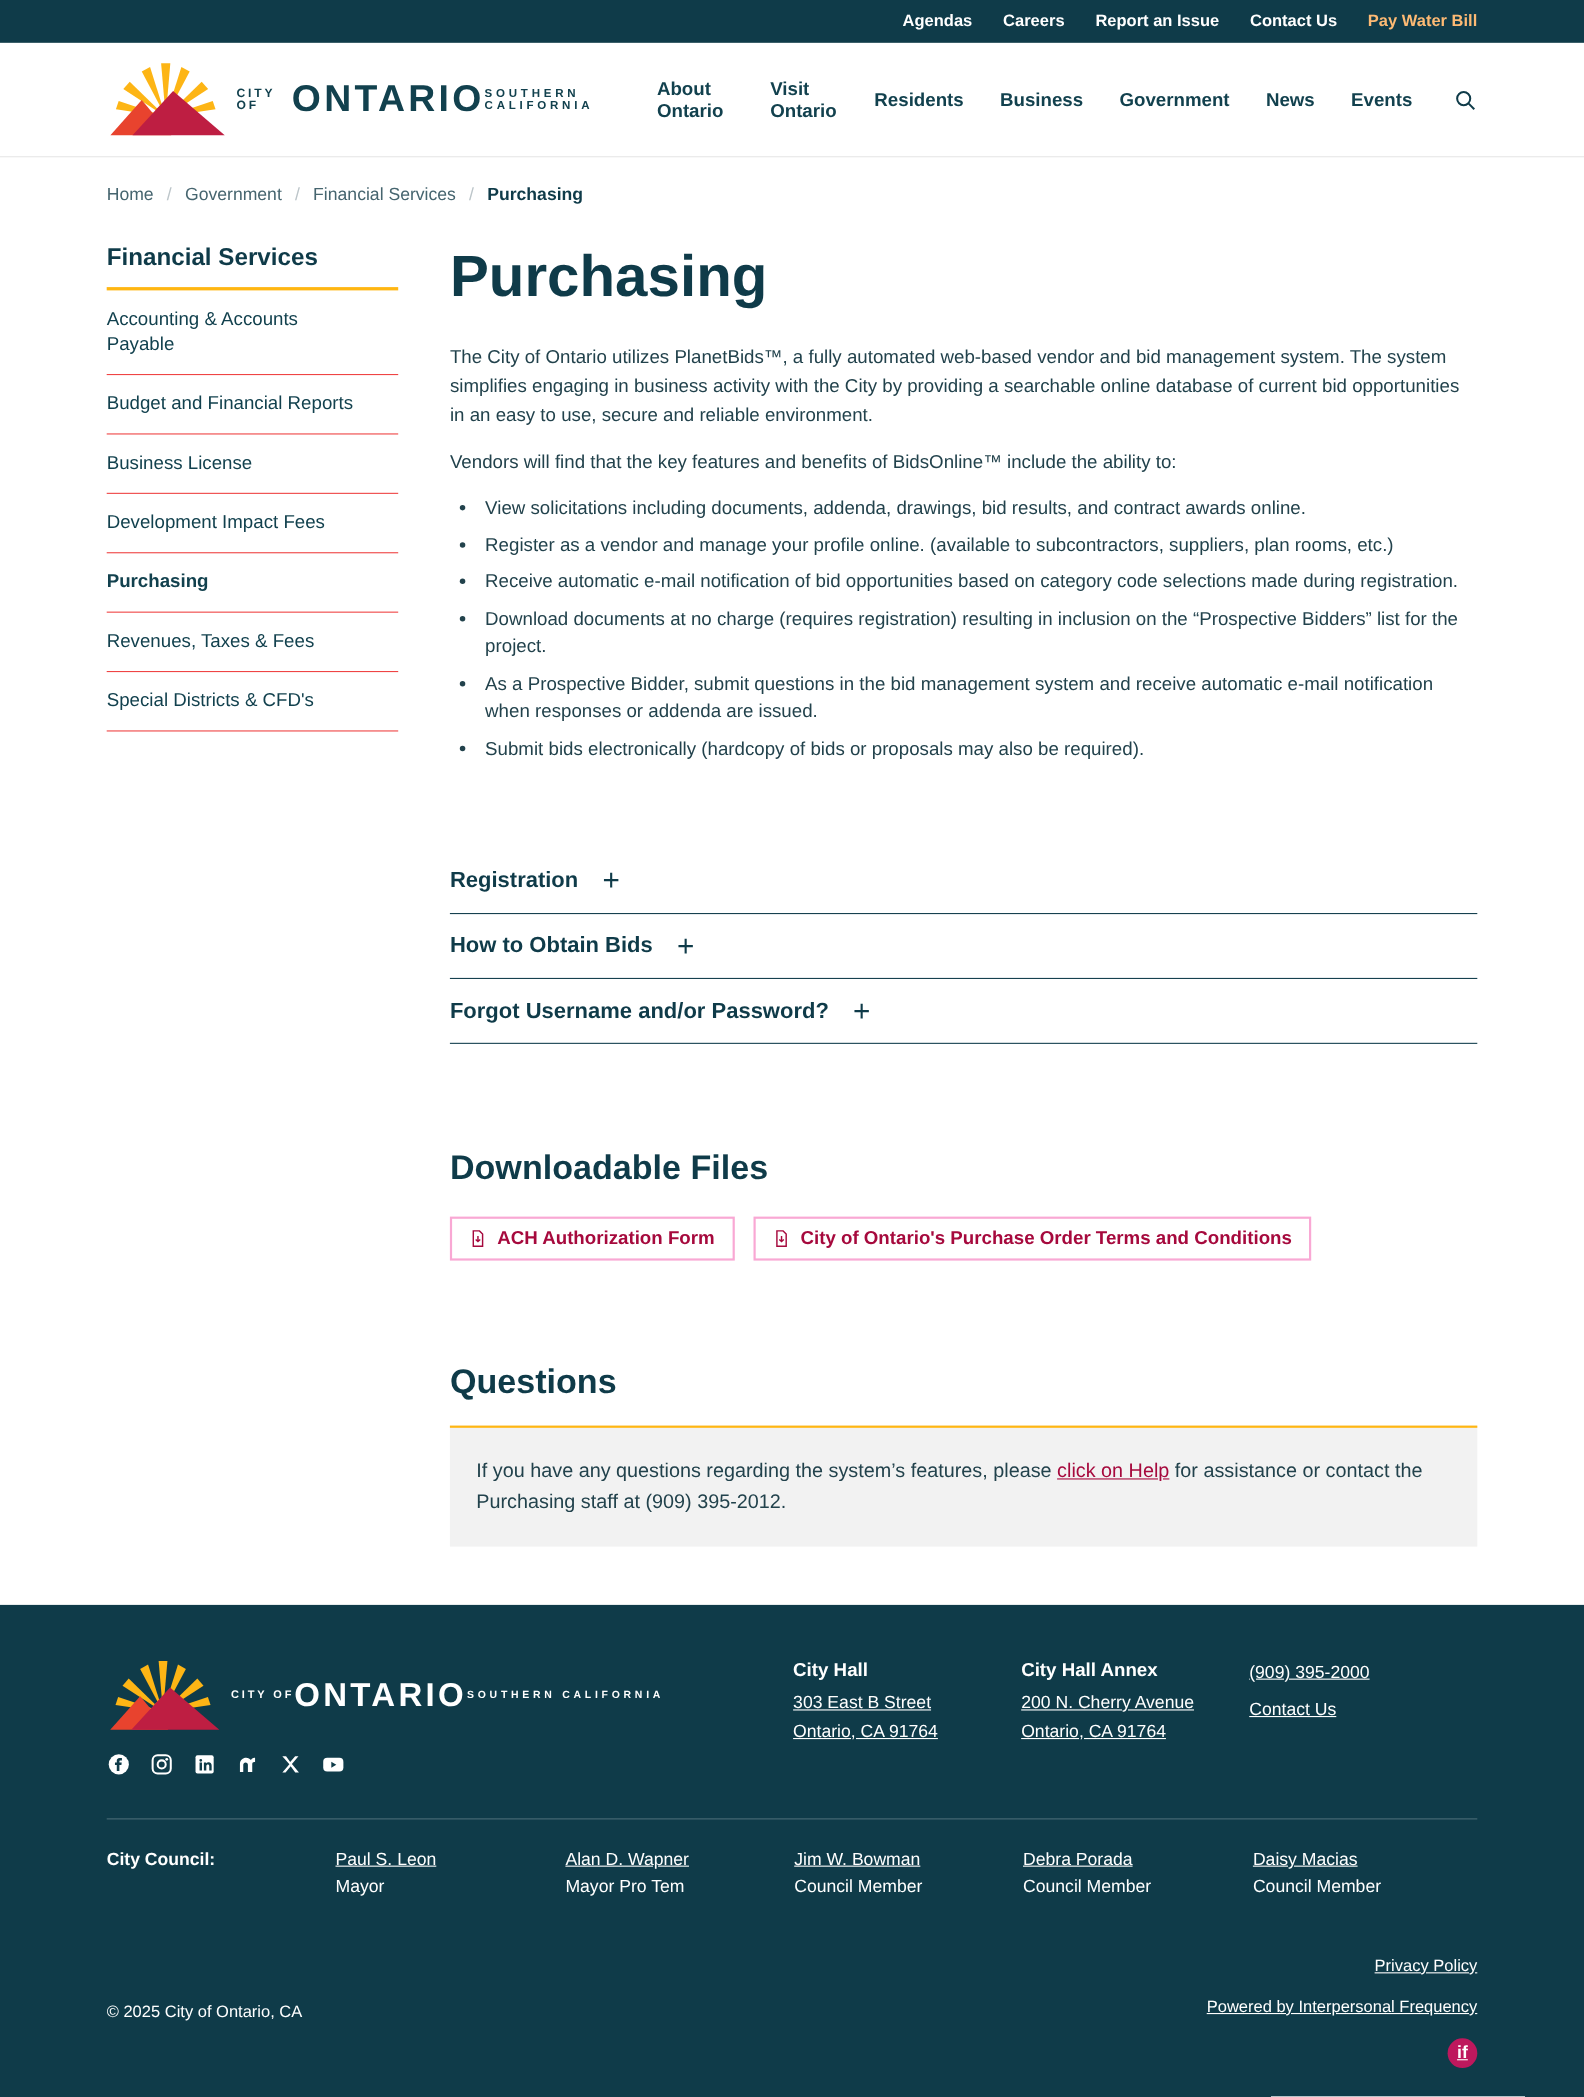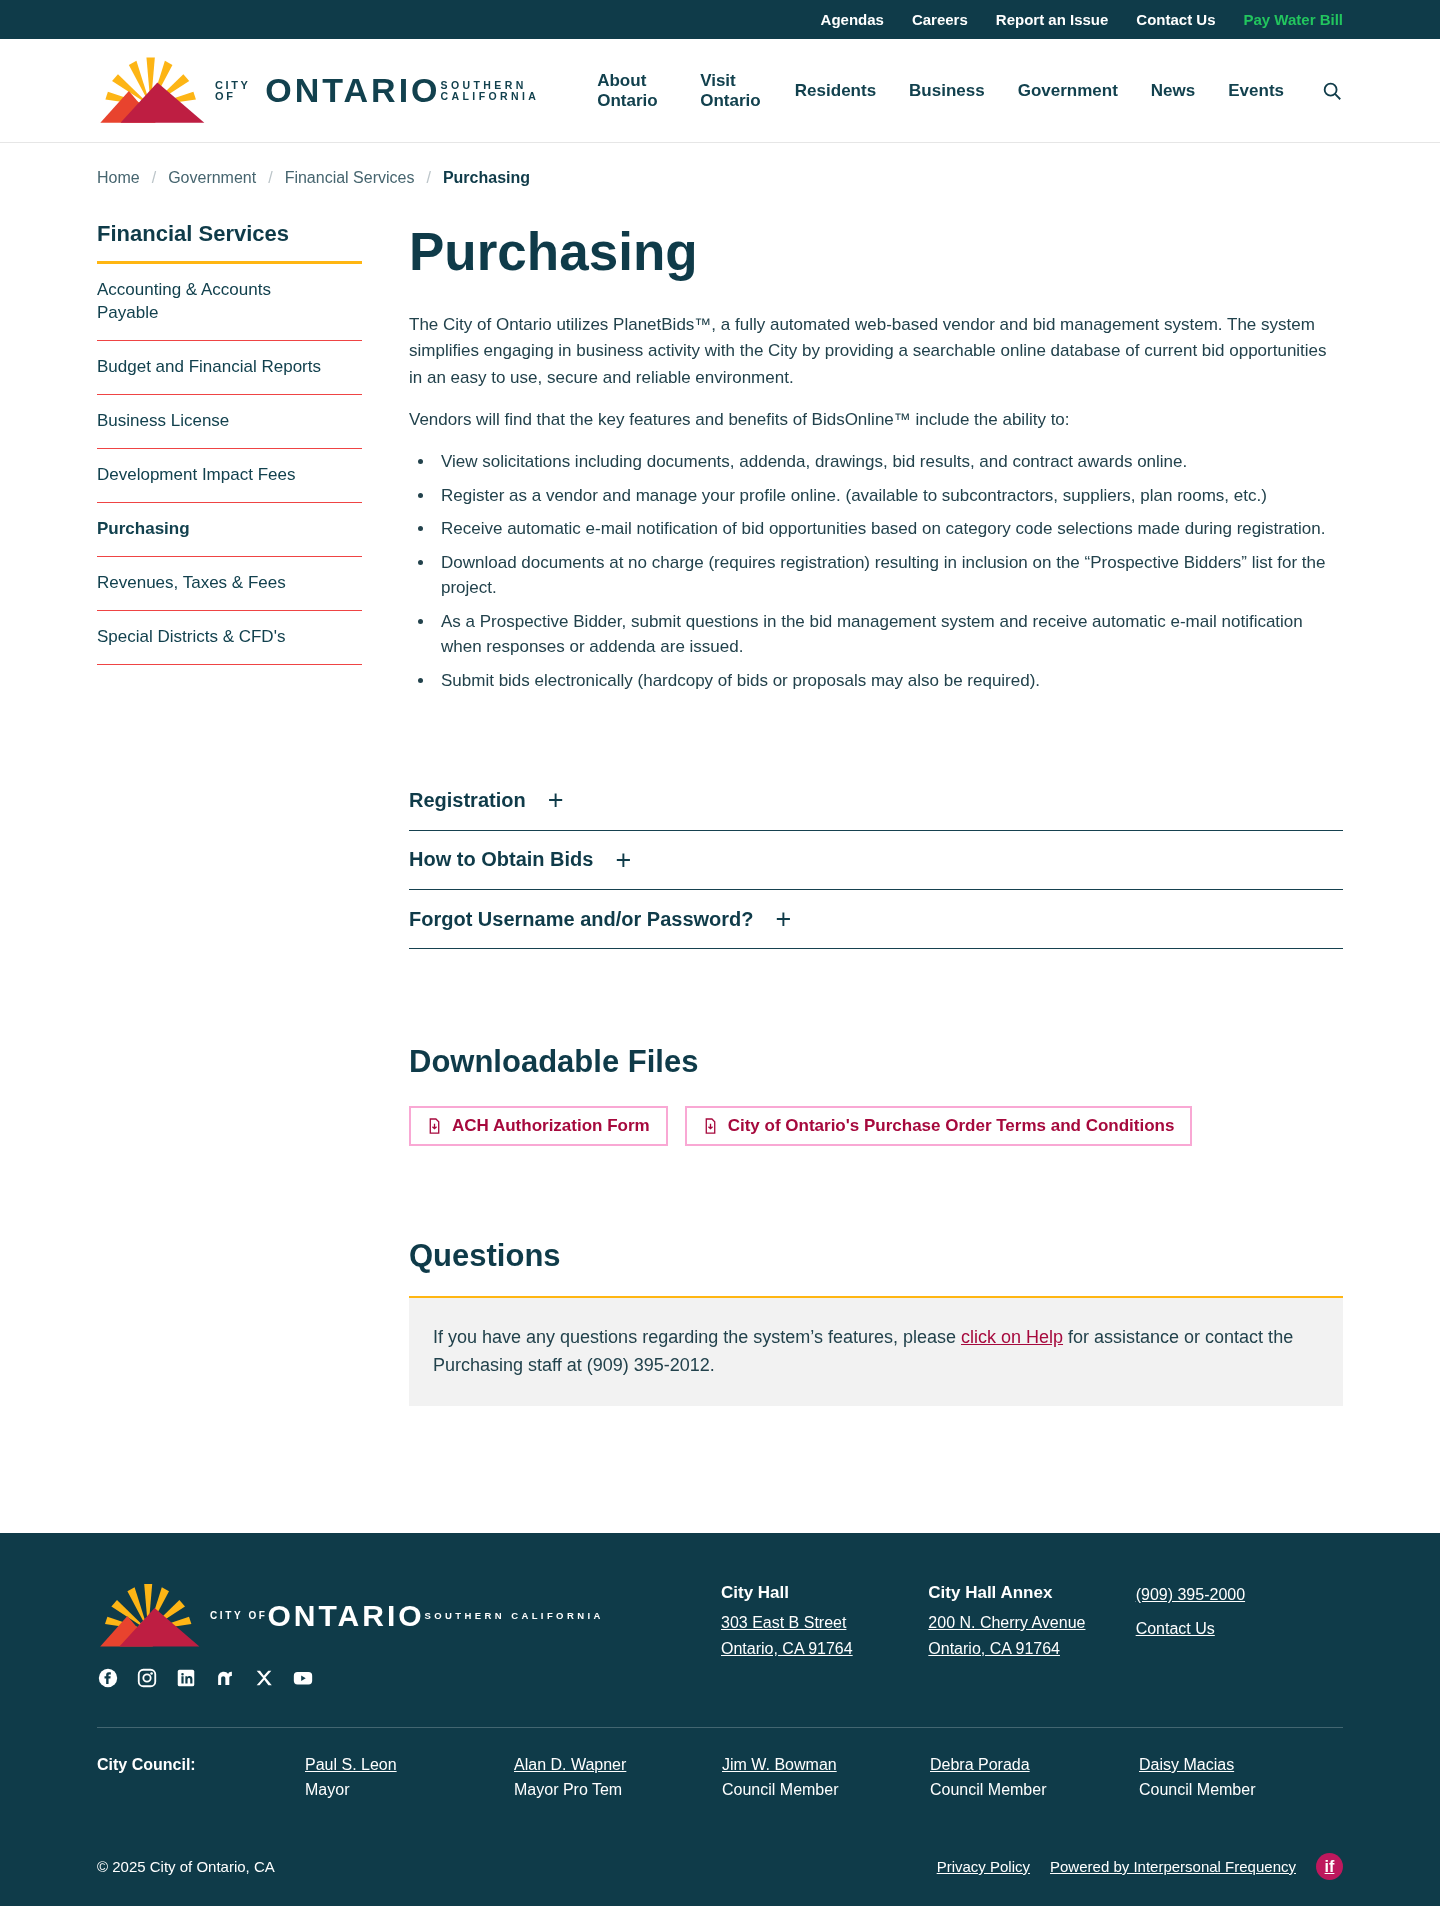--- a/index.html
+++ b/index.html
@@ -8,21 +8,21 @@
     display:flex; flex-direction:column;
     background:#fff; color:#22424c;
     font-family:"Liberation Sans", sans-serif;
   }
   a { text-decoration:none; color:inherit; cursor:pointer; }
 
   
   .topbar { background:#0f3b49; height:39px; display:flex; justify-content:flex-end;
     align-items:center; gap:28px; padding:0 97px; }
   .topbar a { color:#fff; font-size:15px; font-weight:bold; }
-  .topbar a.highlight { color:#22c55e; }
+  .topbar a.highlight { color:#fdba74; }
 
   
   .header { height:104px; display:flex; align-items:center; justify-content:space-between;
     padding:0 97px; border-bottom:1px solid #e6e6e6; background:#fff; }
   .logo { display:flex; align-items:center; gap:9px; }
   .logo svg.mark { width:122px; height:76px; }
   .logo-text { display:flex; flex-direction:row; color:#12414e; line-height:1;align-items:center; }
   .logo-text .small { font-size:11px; letter-spacing:2.6px; font-weight:bold; }
   .logo-text .name { font-size:34px; font-weight:bold; letter-spacing:3px; margin:3px 0 4px; }
   .logo-text .tagline { font-size:10.5px; letter-spacing:3.4px; font-weight:bold; }
@@ -93,21 +93,21 @@
   .fcol .stack a { display:block; margin-bottom:2px; }
   .fcol.phone a { margin-bottom:10px; }
   .footer-divider { border:none; border-top:1px solid rgba(255,255,255,0.22); margin-top:38px; }
   .council { display:grid; grid-template-columns:208px 209px 208px 208px 209px 1fr;
     margin-top:28px; font-size:16px; }
   .council .label { font-weight:bold; }
   .council .member a { text-decoration:underline; }
   .council .member .role { margin-top:7px; }
   .footer-bottom { display:flex; justify-content:space-between; align-items:center;
     margin-top:54px; font-size:15px; }
-  .footer-bottom .right { display:flex; align-items:center; gap:20px; }
+  .footer-bottom .right { display:flex; align-items:flex-end; gap:20px;flex-direction:column; }
   .footer-bottom a { text-decoration:underline; }
   .if-badge { width:27px; height:27px; border-radius:50%; background:#be185d; color:#fff;
     display:flex; align-items:center; justify-content:center; font-size:16px; font-weight:bold; }
 </style>
 </head>
 <body>
 
 <div class="topbar">
   <a>Agendas</a>
   <a>Careers</a>

